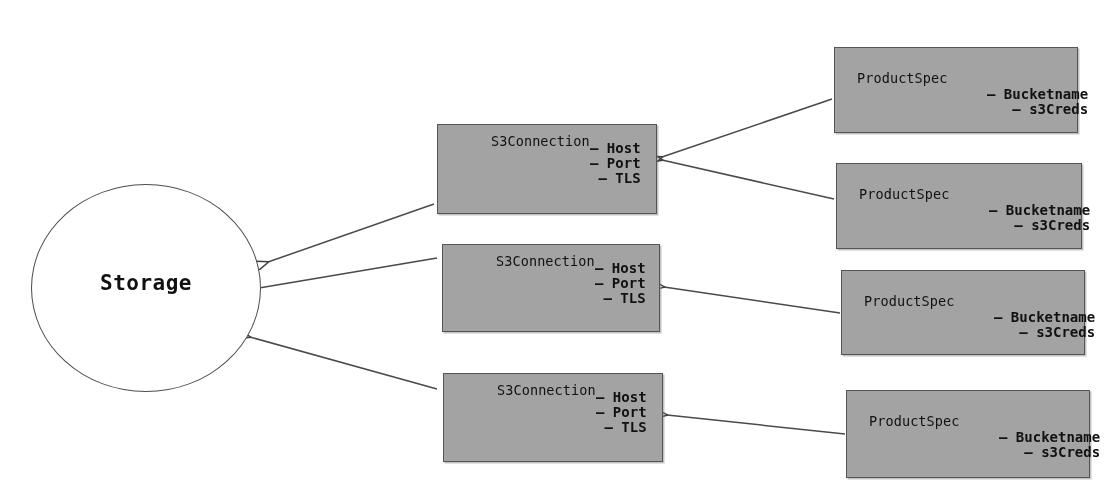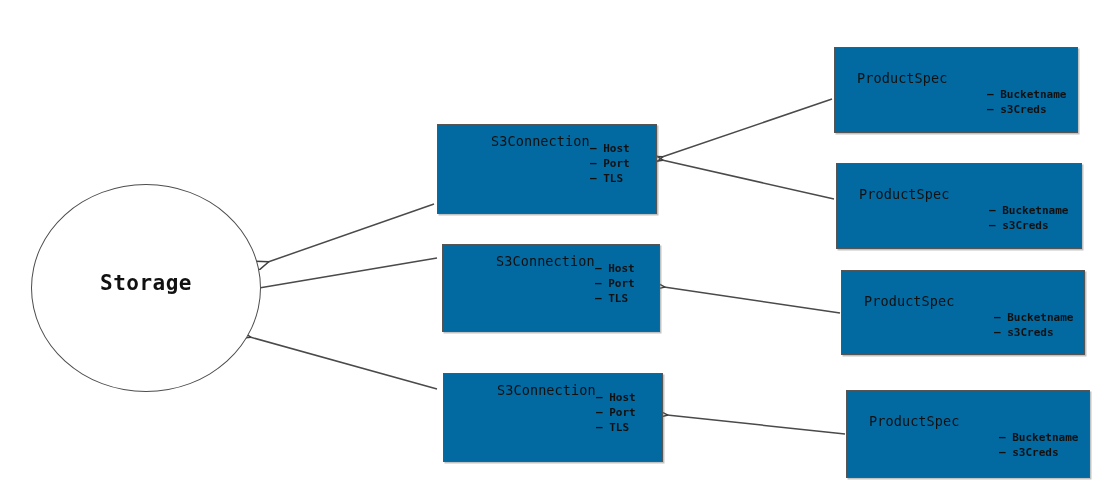--- a/index.html
+++ b/index.html
@@ -19,35 +19,36 @@
     position: absolute;
     left: 0;
     top: 0;
     width: 1119px;
     height: 493px;
     pointer-events: none;
   }
   .node-box {
     position: absolute;
     box-sizing: border-box;
-    background: #0369a1;
+    background: #a3a3a3;
     border: 1.6px solid #555555;
     box-shadow: 1.5px 1.5px 0 rgba(120,120,120,0.45);
+    text-align: right;
   }
   .node-title {
     position: absolute;
     font-size: 13.5px;
     font-weight: 500;
     color: #111111;
     letter-spacing: 0.1px;
     white-space: nowrap;
   }
   .node-attrs {
     position: absolute;
-    font-size: 11px;
+    font-size: 14px;
     font-weight: 600;
     color: #111111;
     line-height: 15px;
     white-space: nowrap;
   }
   .s3-title { left: 11px; top: 8px; margin-left: 42px; }
   .s3-attrs { left: 152px; top: 16px; }
   .ps-title { left: 22px; top: 22px; }
   .ps-attrs { left: 152px; top: 39px; }
 

